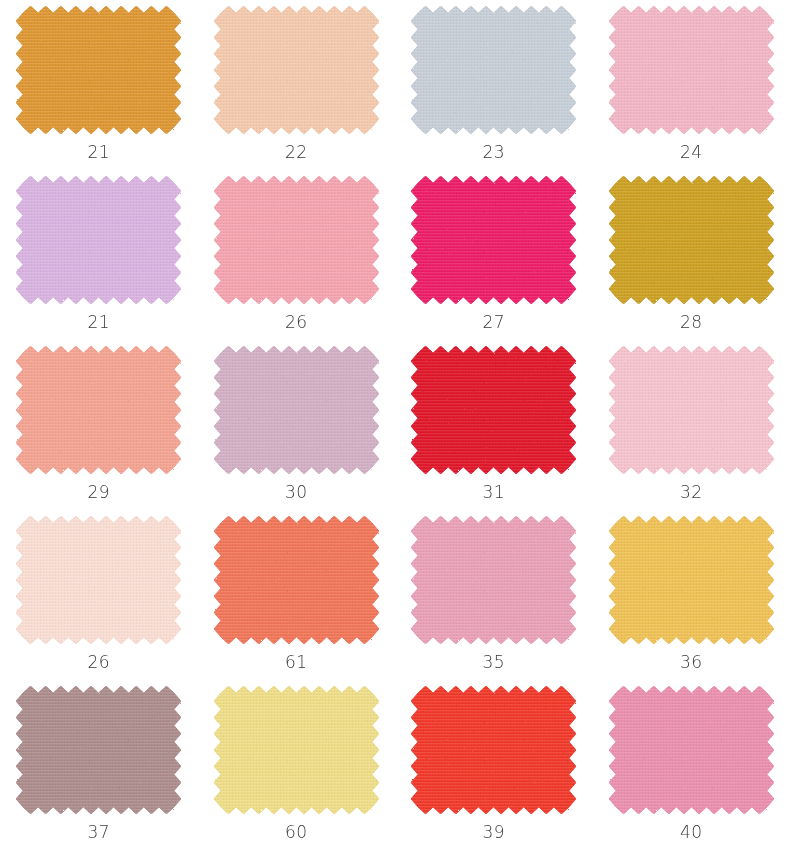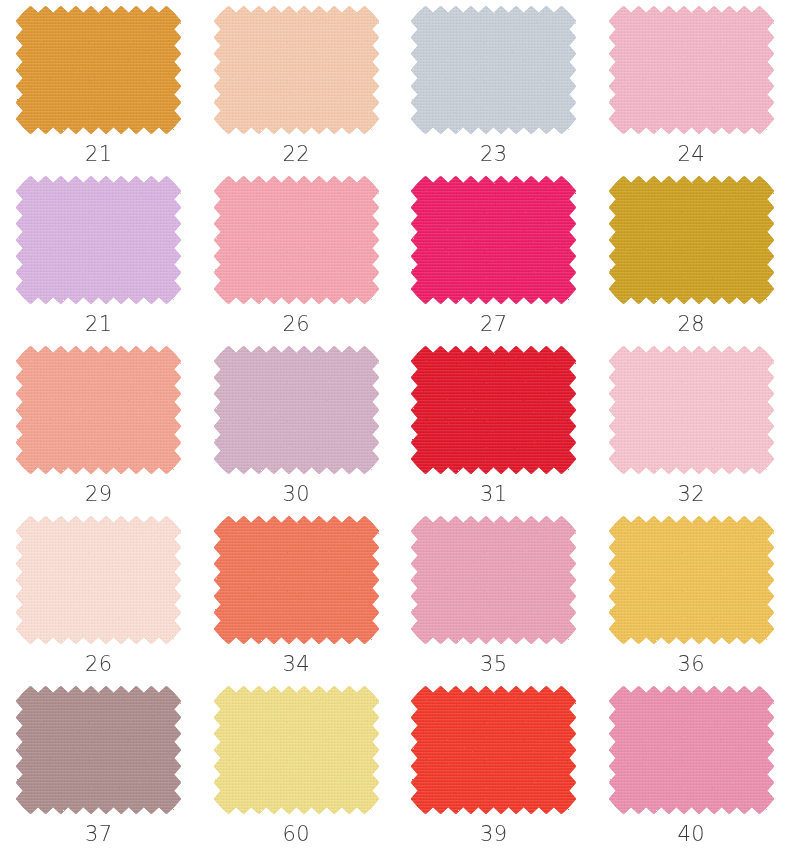--- a/index.html
+++ b/index.html
@@ -38,21 +38,21 @@
 
   .swatch-figure svg {
     display: block;
     width: 165px;
     height: 128px;
   }
 
   .swatch-label {
     margin-top: 10px;
     font-family: "DejaVu Sans", sans-serif;
-    font-size: 21px;
+    font-size: 17px;
     font-weight: 300;
     color: #3a3a3a;
     letter-spacing: 0.5px;
     line-height: 1;
     text-align: center;
   }
 </style>
 </head>
 <body>
 
@@ -314,21 +314,21 @@
             </filter>
             <pattern id="lines13" width="3" height="3" patternUnits="userSpaceOnUse">
               <rect width="3" height="1.3" fill="#ffffff" opacity="0.11"></rect>
               <rect y="1.5" width="1.3" height="1.5" fill="#000000" opacity="0.05"></rect>
             </pattern>
           </defs>
           <path d="M7.00,7.00L14.55,0.00L22.10,7.00L29.65,0.00L37.20,7.00L44.75,0.00L52.30,7.00L59.85,0.00L67.40,7.00L74.95,0.00L82.50,7.00L90.05,0.00L97.60,7.00L105.15,0.00L112.70,7.00L120.25,0.00L127.80,7.00L135.35,0.00L142.90,7.00L150.45,0.00L158.00,7.00L165.00,15.14L158.00,23.29L165.00,31.43L158.00,39.57L165.00,47.71L158.00,55.86L165.00,64.00L158.00,72.14L165.00,80.29L158.00,88.43L165.00,96.57L158.00,104.71L165.00,112.86L158.00,121.00L150.45,128.00L142.90,121.00L135.35,128.00L127.80,121.00L120.25,128.00L112.70,121.00L105.15,128.00L97.60,121.00L90.05,128.00L82.50,121.00L74.95,128.00L67.40,121.00L59.85,128.00L52.30,121.00L44.75,128.00L37.20,121.00L29.65,128.00L22.10,121.00L14.55,128.00L7.00,121.00L0.00,112.86L7.00,104.71L0.00,96.57L7.00,88.43L0.00,80.29L7.00,72.14L0.00,64.00L7.00,55.86L0.00,47.71L7.00,39.57L0.00,31.43L7.00,23.29L0.00,15.14Z" fill="#f07458" stroke="#ea674a" stroke-width="0.8" filter="url(#weave13)"></path>
           <path d="M7.00,7.00L14.55,0.00L22.10,7.00L29.65,0.00L37.20,7.00L44.75,0.00L52.30,7.00L59.85,0.00L67.40,7.00L74.95,0.00L82.50,7.00L90.05,0.00L97.60,7.00L105.15,0.00L112.70,7.00L120.25,0.00L127.80,7.00L135.35,0.00L142.90,7.00L150.45,0.00L158.00,7.00L165.00,15.14L158.00,23.29L165.00,31.43L158.00,39.57L165.00,47.71L158.00,55.86L165.00,64.00L158.00,72.14L165.00,80.29L158.00,88.43L165.00,96.57L158.00,104.71L165.00,112.86L158.00,121.00L150.45,128.00L142.90,121.00L135.35,128.00L127.80,121.00L120.25,128.00L112.70,121.00L105.15,128.00L97.60,121.00L90.05,128.00L82.50,121.00L74.95,128.00L67.40,121.00L59.85,128.00L52.30,121.00L44.75,128.00L37.20,121.00L29.65,128.00L22.10,121.00L14.55,128.00L7.00,121.00L0.00,112.86L7.00,104.71L0.00,96.57L7.00,88.43L0.00,80.29L7.00,72.14L0.00,64.00L7.00,55.86L0.00,47.71L7.00,39.57L0.00,31.43L7.00,23.29L0.00,15.14Z" fill="url(#lines13)" filter="url(#weave13)"></path>
         </svg>
       </div>
-      <div class="swatch-label">34</div>
+      <div class="swatch-label">61</div>
     </div>
     <div class="swatch-cell">
       <div class="swatch-figure">
         <svg viewBox="0 0 165 128">
           <defs>
             <filter id="weave14" x="-10%" y="-10%" width="120%" height="120%">
               <feTurbulence type="fractalNoise" baseFrequency="0.9" numOctaves="3" result="n"></feTurbulence>
               <feDisplacementMap in="SourceGraphic" in2="n" scale="1.6"></feDisplacementMap>
             </filter>
             <pattern id="lines14" width="3" height="3" patternUnits="userSpaceOnUse">

